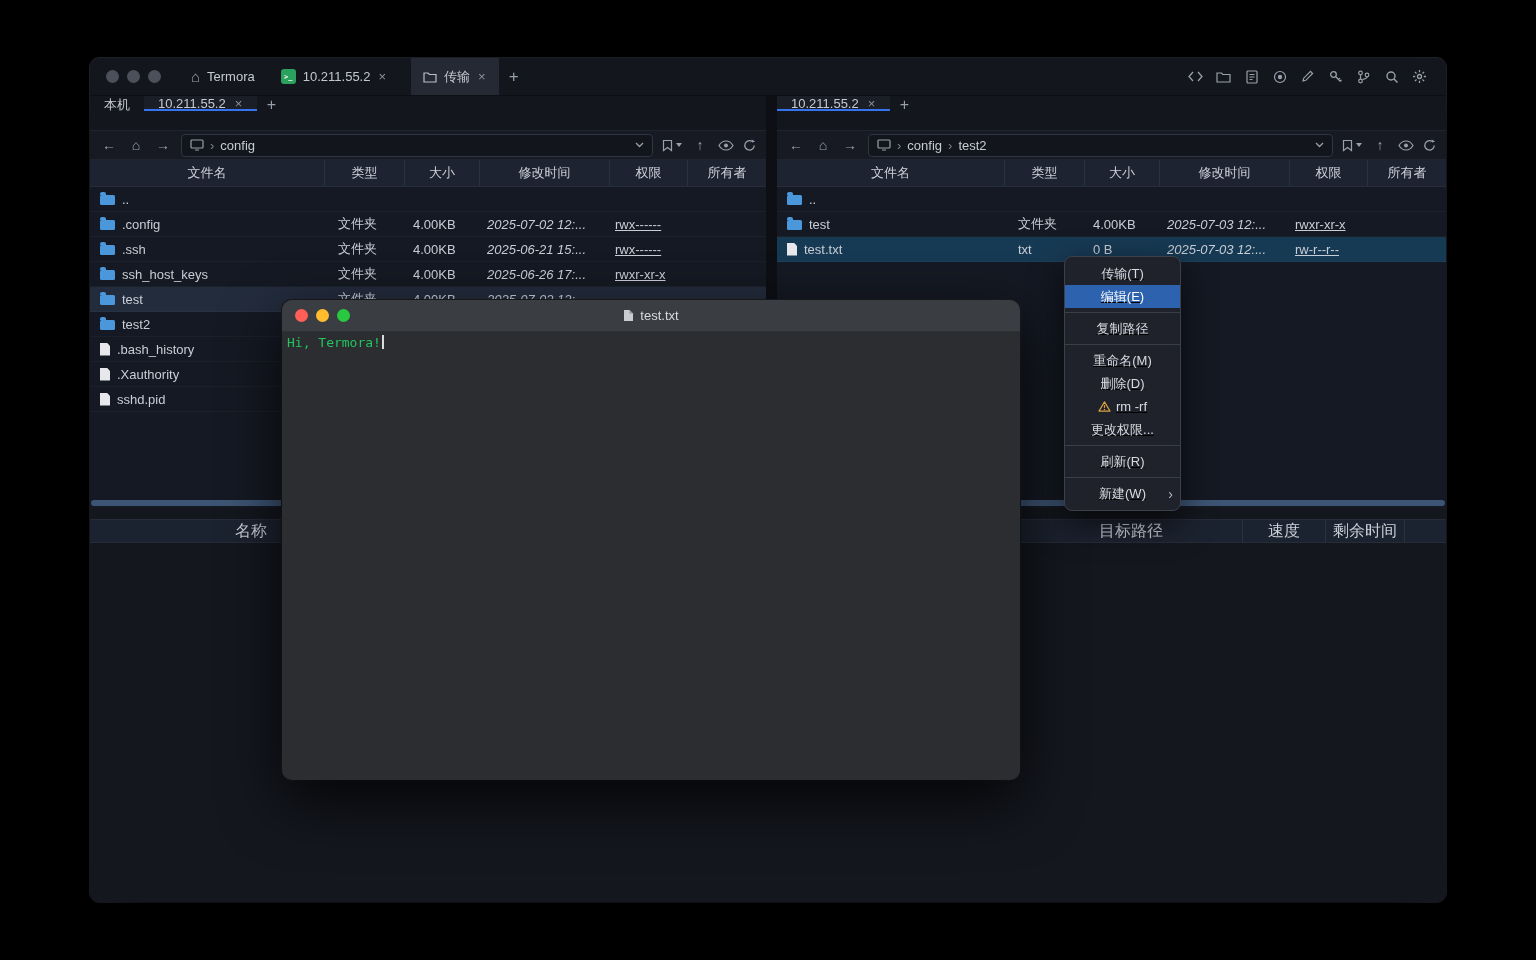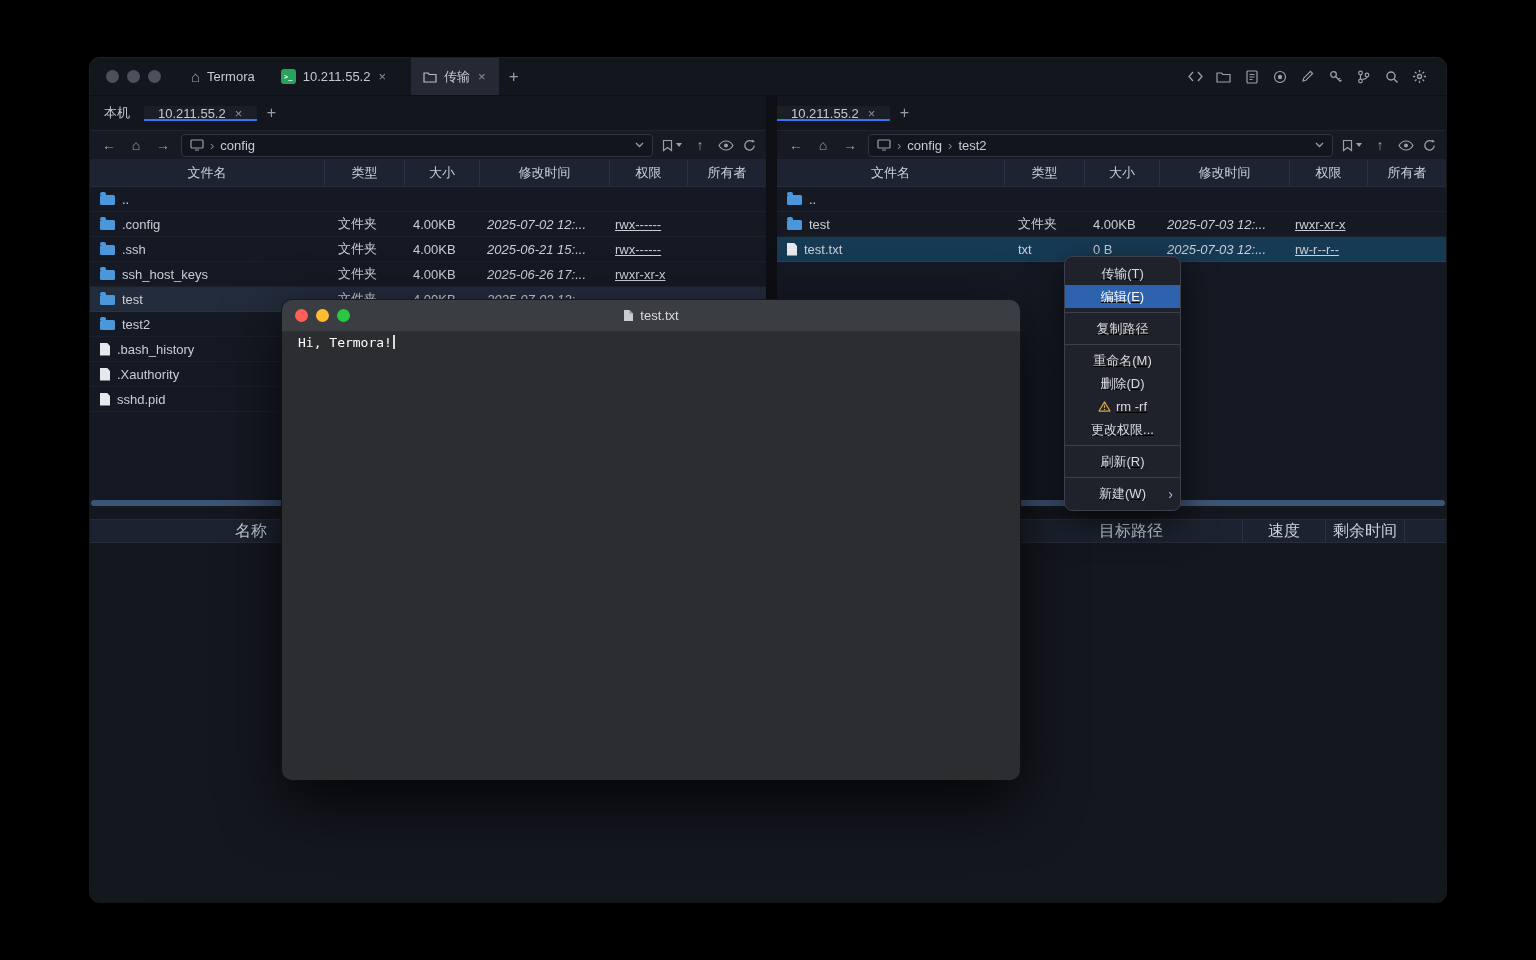--- a/index.html
+++ b/index.html
@@ -33,21 +33,21 @@
                      color:#9aa0ab; font-size:14px; }
 
   
   .panels { position:absolute; left:0; top:38px; width:100%; height:412px; }
   .vsplit { position:absolute; left:676px; top:0; bottom:0; width:11px; background:#0d0f15; }
   .panel { position:absolute; top:0; bottom:0; background:#151923; }
   .panel.left  { left:0; width:676px; }
   .panel.right { left:687px; width:669px; }
 
   .ptabs { position:absolute; left:0; top:0; right:0; height:35px; background:#13161d;
-           border-bottom:1px solid #20242e; display:flex; align-items:center; }
+           border-bottom:1px solid #20242e; display:flex; align-items:flex-start; }
   .ptab { display:flex; align-items:center; gap:8px; padding:0 14px; font-size:13px; color:#c6cad2; }
   .ptab.active { background:#1a1e27; box-shadow:inset 0 -2px 0 var(--tab-underline,#3574f0); }
   .pplus { width:28px; display:flex; align-items:center; justify-content:center; color:#989ea9; font-size:16px; }
 
   .ptoolbar { position:absolute; left:0; top:35px; right:0; height:29px; background:#171a22;
               border-bottom:1px solid #20242e; display:flex; align-items:center; padding:0 10px; gap:9px; }
   .nav { color:#9aa0ab; font-size:14px; width:18px; text-align:center; }
   .crumb { flex:1; height:23px; border:1px solid #2f3542; background:#12151c; border-radius:4px;
            display:flex; align-items:center; gap:6px; padding:0 8px; font-size:13px; color:#c7ccd4; }
   .crumb .sep { color:#7e848f; font-size:13px; }
@@ -97,22 +97,22 @@
             overflow:hidden; z-index:40;
             box-shadow:0 22px 60px rgba(0,0,0,.78), 0 0 0 1px #1b1c1f; }
   .e-title { height:32px; background:#3a3d42; border-bottom:1px solid #2e3034; position:relative;
              display:flex; align-items:center; justify-content:center; gap:6px;
              color:#d8dadd; font-size:13px; }
   .e-traffic { position:absolute; left:13px; top:9px; display:flex; gap:8px; }
   .edot { width:13px; height:13px; border-radius:50%; }
   .edot.r { background:var(--traffic-red,#ff5f57); }
   .edot.y { background:var(--traffic-yellow,#febc2e); }
   .edot.g { background:var(--traffic-green,#28c840); }
-  .e-body { height:448px; background:#2b2d31; padding:3px 16px;
-            font-family:"DejaVu Sans Mono","Liberation Mono",monospace; font-size:13px; color:#ffffff; }
+  .e-body { height:448px; background:#2b2d31; padding:3px 5px;
+            font-family:"DejaVu Sans Mono","Liberation Mono",monospace; font-size:13px; color:#22c55e; }
   .caret { display:inline-block; width:2px; height:14px; background:#d8dadc; margin-left:1px;
            vertical-align:-2px; }
 
   
   .cmenu { position:absolute; left:1064px; top:256px; width:117px; background:#1f222b;
            border:1px solid #3b404b; border-radius:8px; padding:5px 0; z-index:50;
            box-shadow:0 12px 34px rgba(0,0,0,.65); font-size:13px;text-decoration:underline; }
   .mi { height:23px; display:flex; align-items:center; justify-content:center; gap:5px;
         color:#d9dbe0; position:relative; }
   .mi.hl { background:var(--menu-highlight,#2d63ae); color:#fff; }

